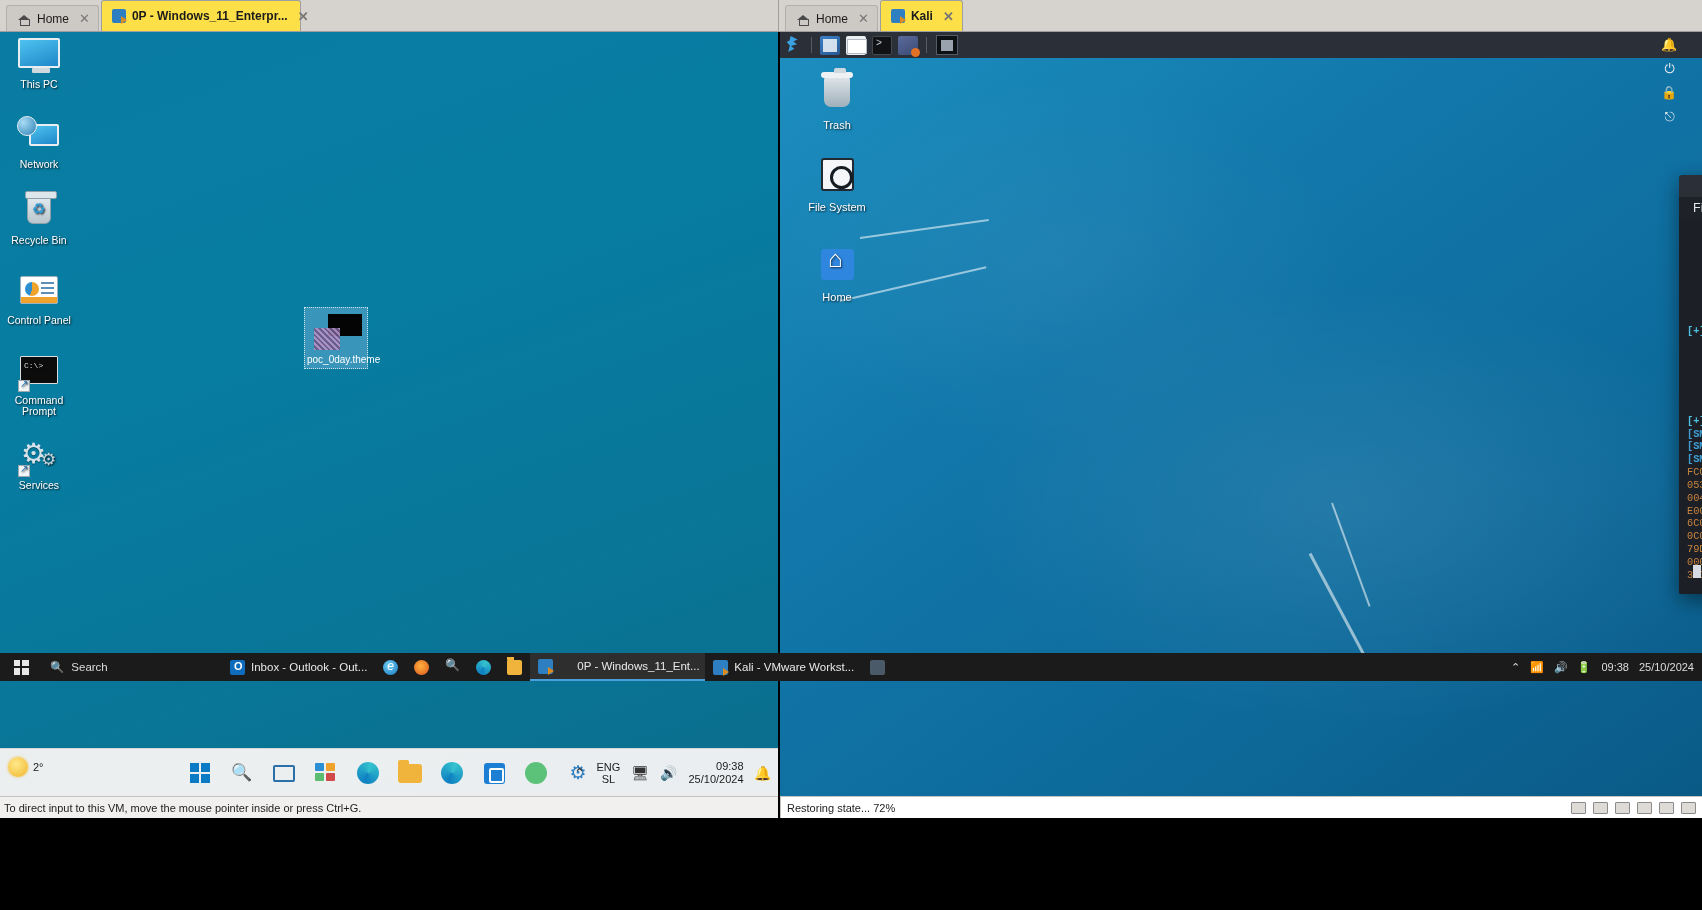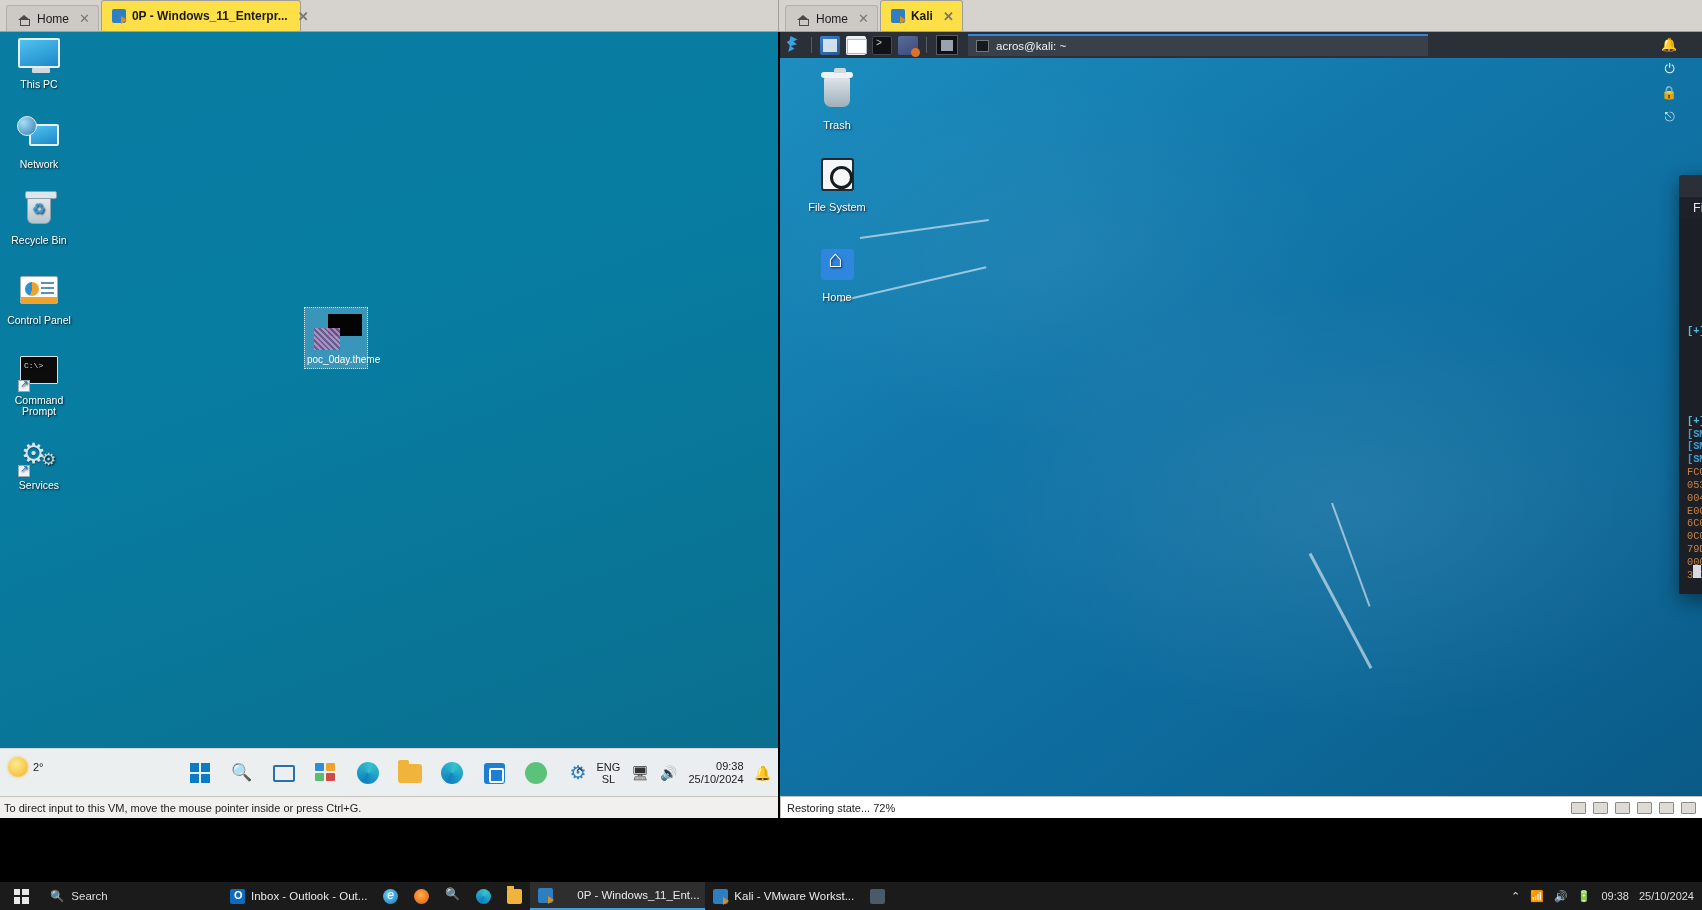--- a/index.html
+++ b/index.html
@@ -2,21 +2,21 @@
 <html><head>
 <meta charset="utf-8">
 <style>
   * { box-sizing: border-box; margin: 0; padding: 0; }
   html, body {
     width: 1702px; height: 910px;
     overflow: hidden;
     font-family: "Liberation Sans", sans-serif;
     background: #000;
   }
-  #root { position: relative; width: 1702px; height: 910px; }
+  #root { position: relative; width: 1702px; height: 681px; }
 
   
   .vmw-tabstrip {
     position: absolute; top: 0; height: 32px;
     background: #d6d2ce;
     border-bottom: 1px solid #9e9e9e;
     display: flex; align-items: flex-end;
     padding-left: 6px;
   }
   .vmw-tab {
@@ -667,24 +667,20 @@
       </div>
       <span class="kali-sep"></span>
       <span class="launcher l-files"></span>
       <span class="launcher l-folder"></span>
       <span class="launcher l-term"></span>
       <span class="launcher l-apps"></span>
       <span class="kali-sep"></span>
       <span class="workspace-box">
           <i></i>
         </span>
-      <div id="kali-winbtn">
-        <span class="mini-term"></span>
-        <span>acros@kali: ~</span>
-      </div>
       <div id="kali-tray">
         <span>09:38 AM</span>
         <span class="tray-g">🖥</span>
         <span class="tray-g">🔊</span>
         <span class="tray-g">🔔</span>
         <span class="tray-g">⏻</span>
         <span class="tray-g">🔒</span>
         <span class="tray-g">⎋</span>
       </div>
     </div>

